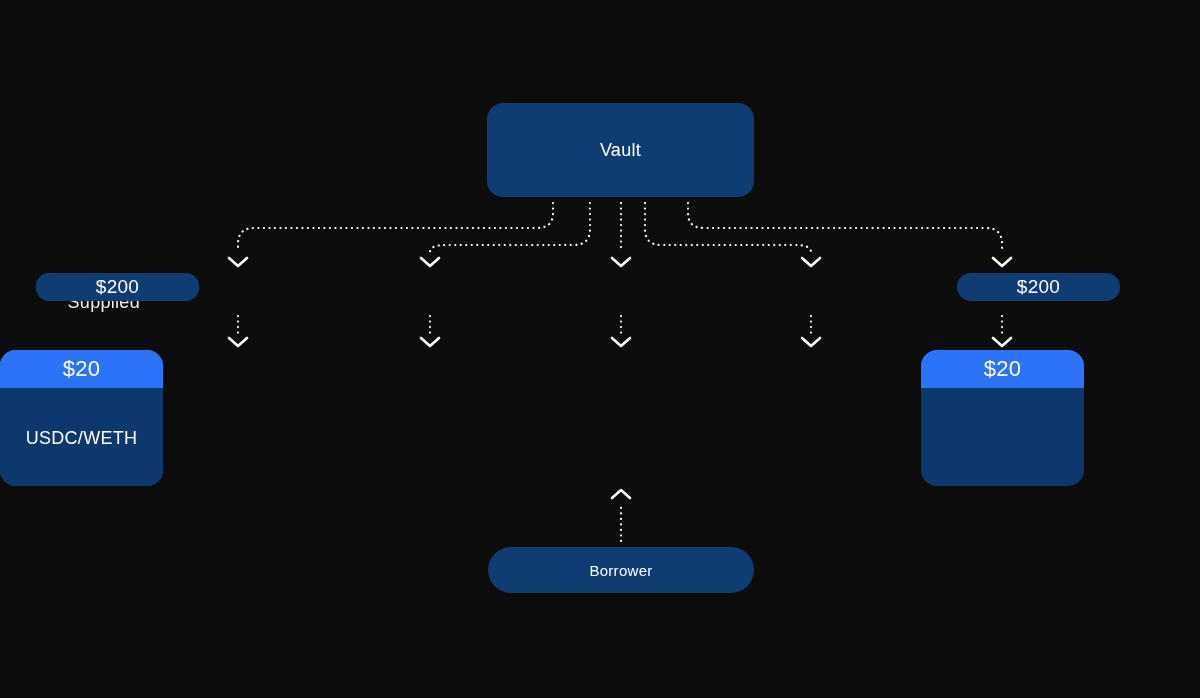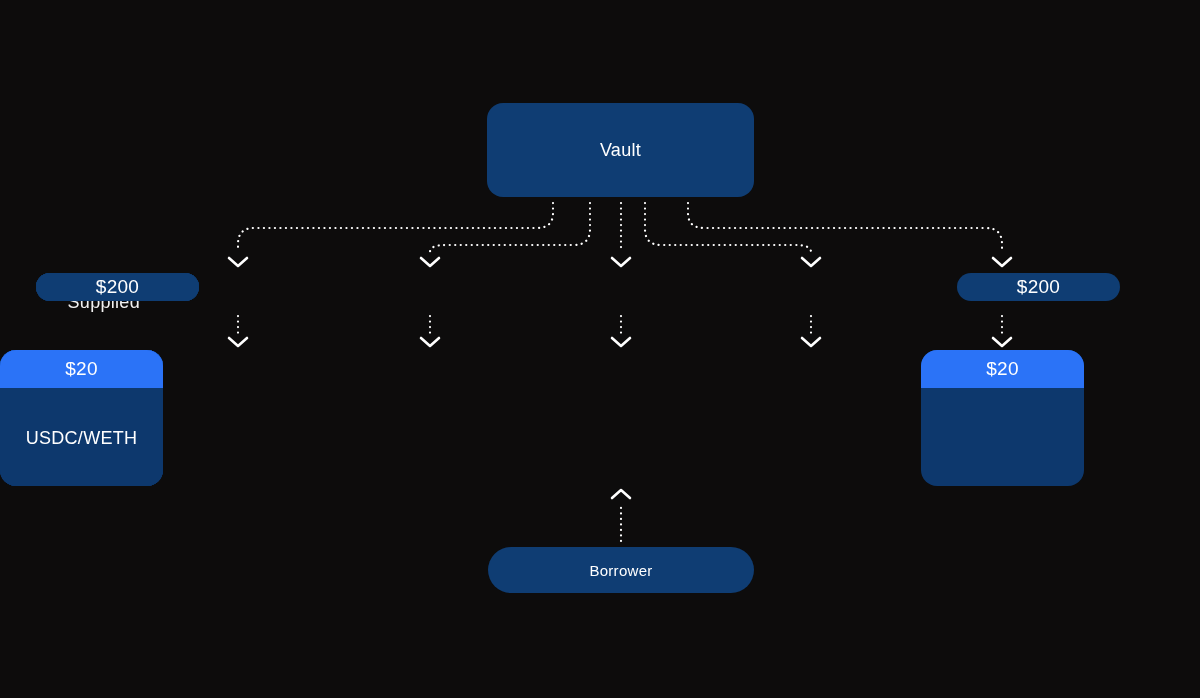--- a/index.html
+++ b/index.html
@@ -64,21 +64,21 @@
     border-radius: 16px;
     overflow: hidden;
     background: var(--card-body-blue, #0d386d);
   }
   .card-header {
     height: 38px;
     background: var(--header-blue, #2b73f7);
     display: flex;
     align-items: center;
     justify-content: center;
-    font-size: 19px;
+    font-size: 22px;
     letter-spacing: 0.3px;
   }
   .card-body {
     height: 100px;
     display: flex;
     align-items: center;
     justify-content: center;
     font-size: 18px;
     letter-spacing: 0.3px;
     white-space: nowrap;

